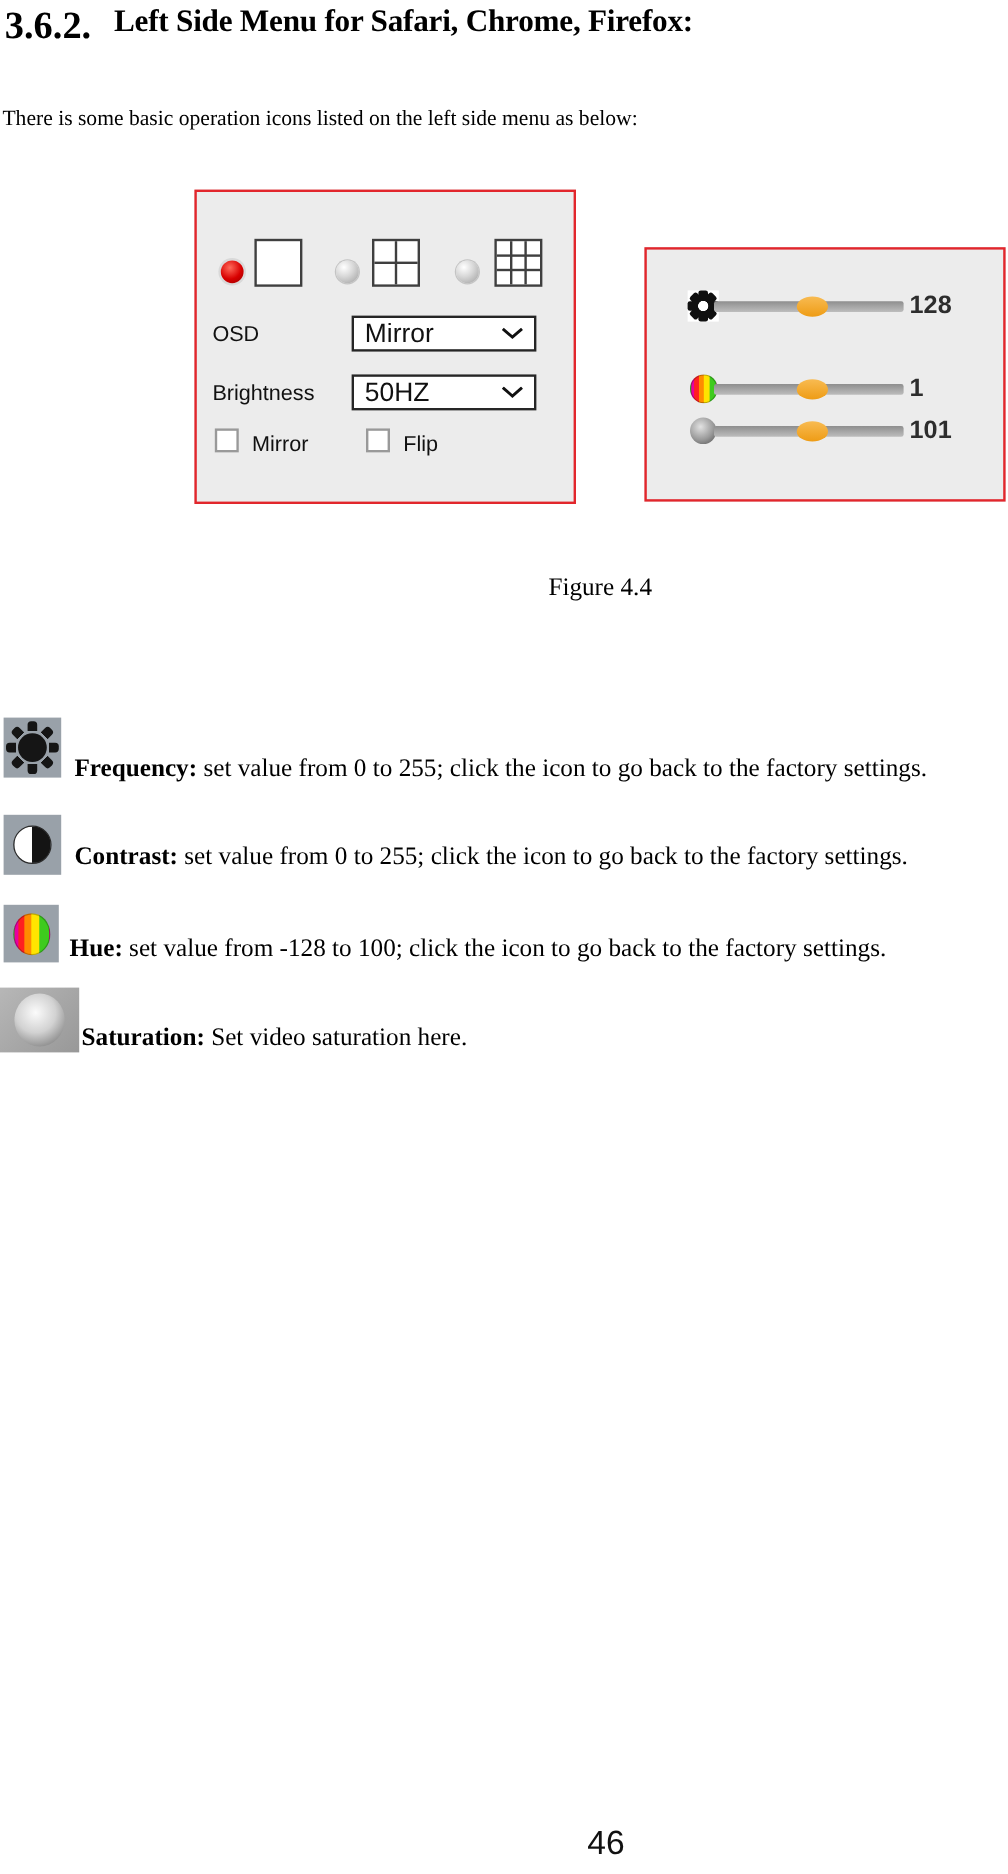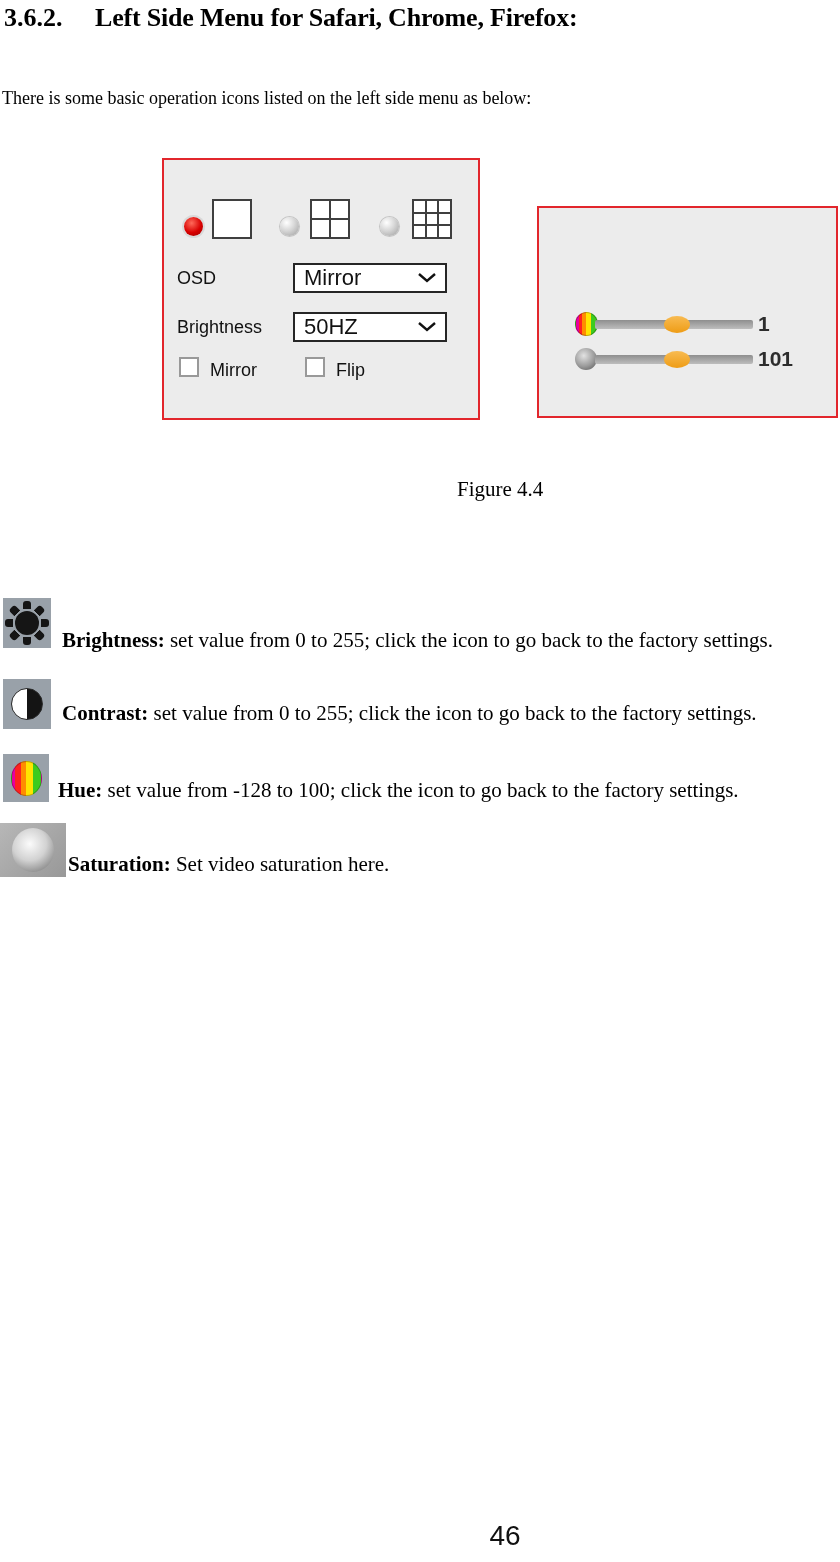--- a/index.html
+++ b/index.html
@@ -1,20 +1,20 @@
 <!DOCTYPE html>
 <html><head>
 <meta charset="utf-8">
 <style>
   html,body{margin:0;padding:0;background:#fff;}
   .page{position:relative;width:840px;height:1562px;background:#fff;overflow:hidden;
         font-family:"Liberation Serif", serif;color:#000;}
 
   
-  .h-num{position:absolute;left:4px;top:3px;font-weight:bold;font-size:26px;}
+  .h-num{position:absolute;left:4px;top:3px;font-weight:bold;font-size:32px;}
   .h-title{position:absolute;left:95px;top:3px;font-weight:bold;font-size:26px;letter-spacing:-0.2px;}
   .intro{position:absolute;left:2px;top:70px;font-size:18px;}
 
   
   .panel{position:absolute;background:#ececec;border:2px solid #e2262c;box-sizing:border-box;}
   .left-panel{left:162px;top:158px;width:318px;height:262px;}
   .right-panel{left:537px;top:206px;width:301px;height:212px;}
   .left-panel *, .right-panel *{box-sizing:border-box;}
 
   
@@ -117,20 +117,35 @@
         </svg>
     </div>
 
     <span class="cb" style="left:15px;top:197px;"></span>
     <span class="plabel" style="left:46px;top:200px;text-align:center;">Mirror</span>
     <span class="cb" style="left:141px;top:197px;"></span>
     <span class="plabel" style="left:172px;top:200px;">Flip</span>
   </div>
 
   <div class="panel right-panel">
+    <div class="srow" style="top:33px;">
+      <span class="slider-icon gear-patch">
+        <span class="gear">
+            <i class="gt"></i>
+            <i class="gt" style="transform:rotate(45deg)"></i>
+            <i class="gt" style="transform:rotate(90deg)"></i>
+            <i class="gt" style="transform:rotate(135deg)"></i>
+            <i class="ghub"></i>
+          </span>
+      </span>
+      <span class="track">
+          <span class="handle"></span>
+        </span>
+      <span class="slider-val">128</span>
+    </div>
     <div class="srow" style="top:102px;">
       <span class="slider-icon">
           <span class="hue-circle" style="width:23px;height:24px;"></span>
         </span>
       <span class="track">
           <span class="handle"></span>
         </span>
       <span class="slider-val">1</span>
     </div>
     <div class="srow" style="top:137px;">
@@ -148,21 +163,21 @@
 
   <span class="dicon di-bg d1i">
     <span class="sun">
         <i class="sunray"></i>
         <i class="sunray" style="transform:rotate(45deg)"></i>
         <i class="sunray" style="transform:rotate(90deg)"></i>
         <i class="sunray" style="transform:rotate(135deg)"></i>
         <i class="suncore"></i>
       </span>
   </span>
-  <p class="dtext d1t"><b>Brightness:</b><span> set value from 0 to 255; click the icon to go back to the factory settings.</span></p>
+  <p class="dtext d1t"><b>Frequency:</b><span> set value from 0 to 255; click the icon to go back to the factory settings.</span></p>
 
   <span class="dicon di-bg d2i">
       <span class="half-circle" style="width:30px;height:30px;"></span>
     </span>
   <p class="dtext d2t"><b>Contrast:</b><span> set value from 0 to 255; click the icon to go back to the factory settings.</span></p>
 
   <span class="dicon di-bg d3i">
       <span class="hue-circle" style="width:29px;height:33px;"></span>
     </span>
   <p class="dtext d3t"><b>Hue:</b><span> set value from -128 to 100; click the icon to go back to the factory settings.</span></p>

